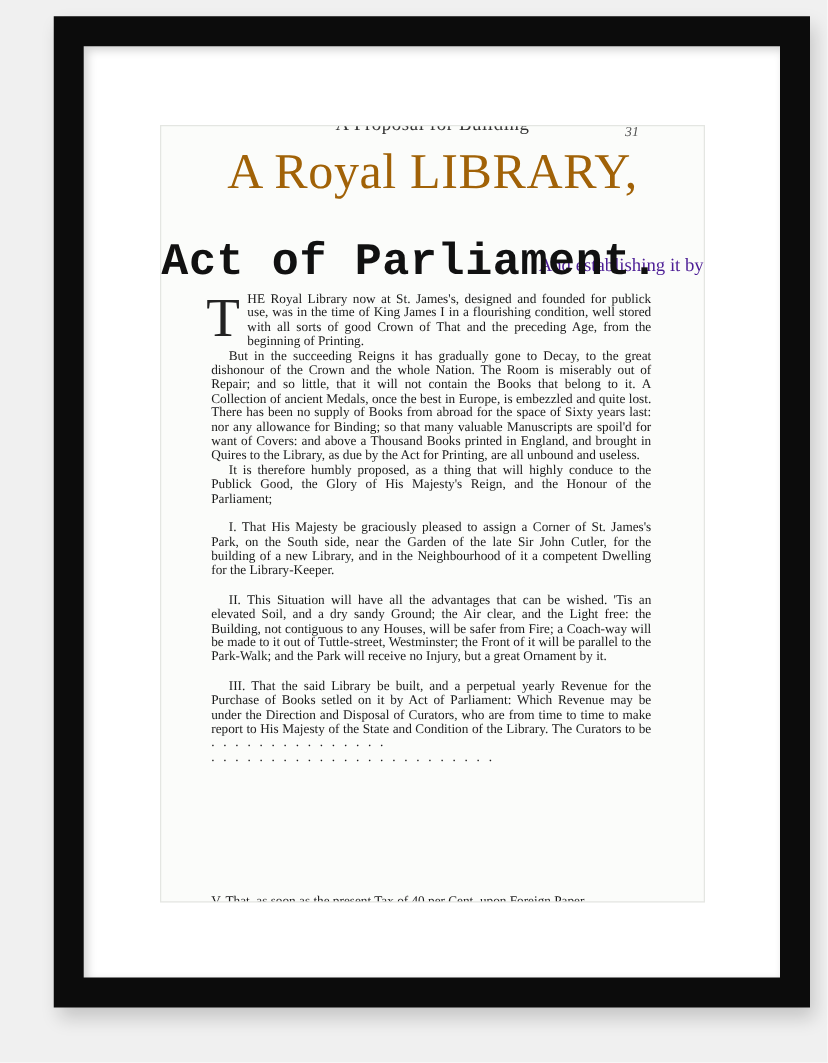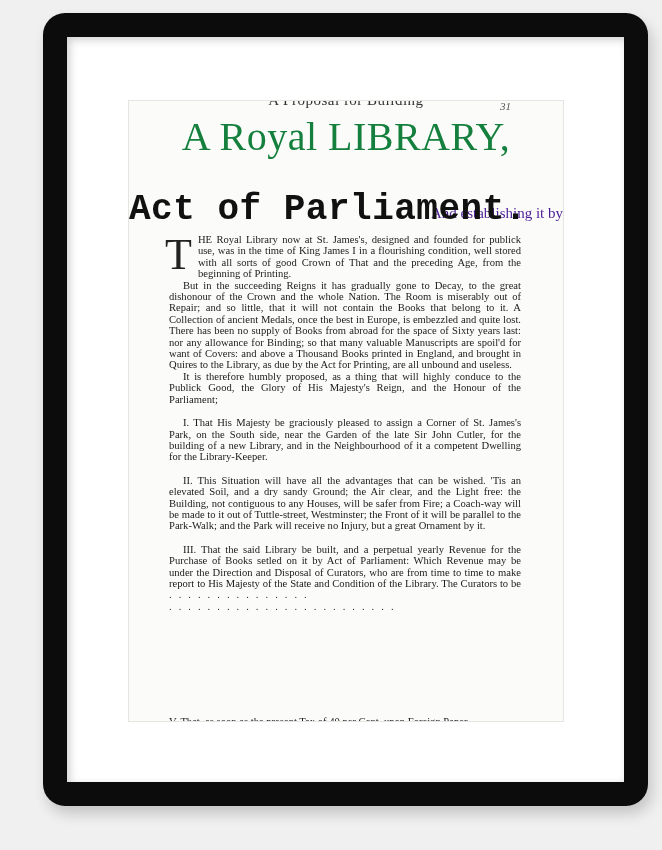--- a/index.html
+++ b/index.html
@@ -1,22 +1,22 @@
 <!DOCTYPE html>
 <html><head>
 <meta charset="utf-8">
 <style>
   html, body { margin:0; padding:0; }
   body { width:662px; height:850px; background:#f0f0f0; position:relative; overflow:hidden; font-family:"Liberation Serif", serif; }
-  .frame { position:absolute; left:43px; top:13px; width:605px; height:793px; background:#0c0c0c; box-shadow: 4px 8px 14px rgba(0,0,0,0.18); border-radius: 22px; }
+  .frame { position:absolute; left:43px; top:13px; width:605px; height:793px; background:#0c0c0c; box-shadow: 4px 8px 14px rgba(0,0,0,0.18); }
   .mat { position:absolute; left:24px; top:24px; width:557px; height:745px; background:#ffffff; box-shadow: inset 3px 3px 8px rgba(0,0,0,0.18); }
   .print { position:absolute; left:61px; top:63px; width:434px; height:620px; background:#fbfcfa; border:1px solid #e4e6e2; overflow:hidden; color:#1a1a1a; }
   .cut-top { position:absolute; top:-9px; left:0; width:100%; text-align:center; font-size:15px; color:#333; letter-spacing:0.5px; }
   .pageno { position:absolute; top:-1px; right:52px; font-size:11px; font-style:italic; color:#555; }
-  .title { position:absolute; top:14px; left:0; width:100%; text-align:center; font-size:40px; line-height:44px; color:#15803d; letter-spacing:0.5px; }
+  .title { position:absolute; top:14px; left:0; width:100%; text-align:center; font-size:40px; line-height:44px; color:#a16207; letter-spacing:0.5px; }
   .subtitle { position:absolute; top:68px; left:0; width:100%; text-align:right; font-size:15px; color:#4c1d95;margin-top:36px; }
   .act { position:absolute; top:88px; left:0; width:100%; text-align:left; font-size:36px; font-weight:bold; color:#111; font-family:Liberation Mono, monospace; letter-spacing:0.5px; }
   .body { position:absolute; top:133px; left:40px; width:352px; font-size:10.6px; line-height:11.4px; text-align:justify; }
   .body p { margin:0; }
   .drop { float:left; font-size:44px; line-height:38px; margin:2px 6px 0 -4px; color:#222; }
   .ind { text-indent:14px; }
   .gap { height:12px; }
   .dots { letter-spacing:7px; overflow:hidden; white-space:nowrap; }
   .cut-bottom { position:absolute; bottom:-6px; left:40px; width:352px; font-size:10.6px; white-space:nowrap; }
 </style>

